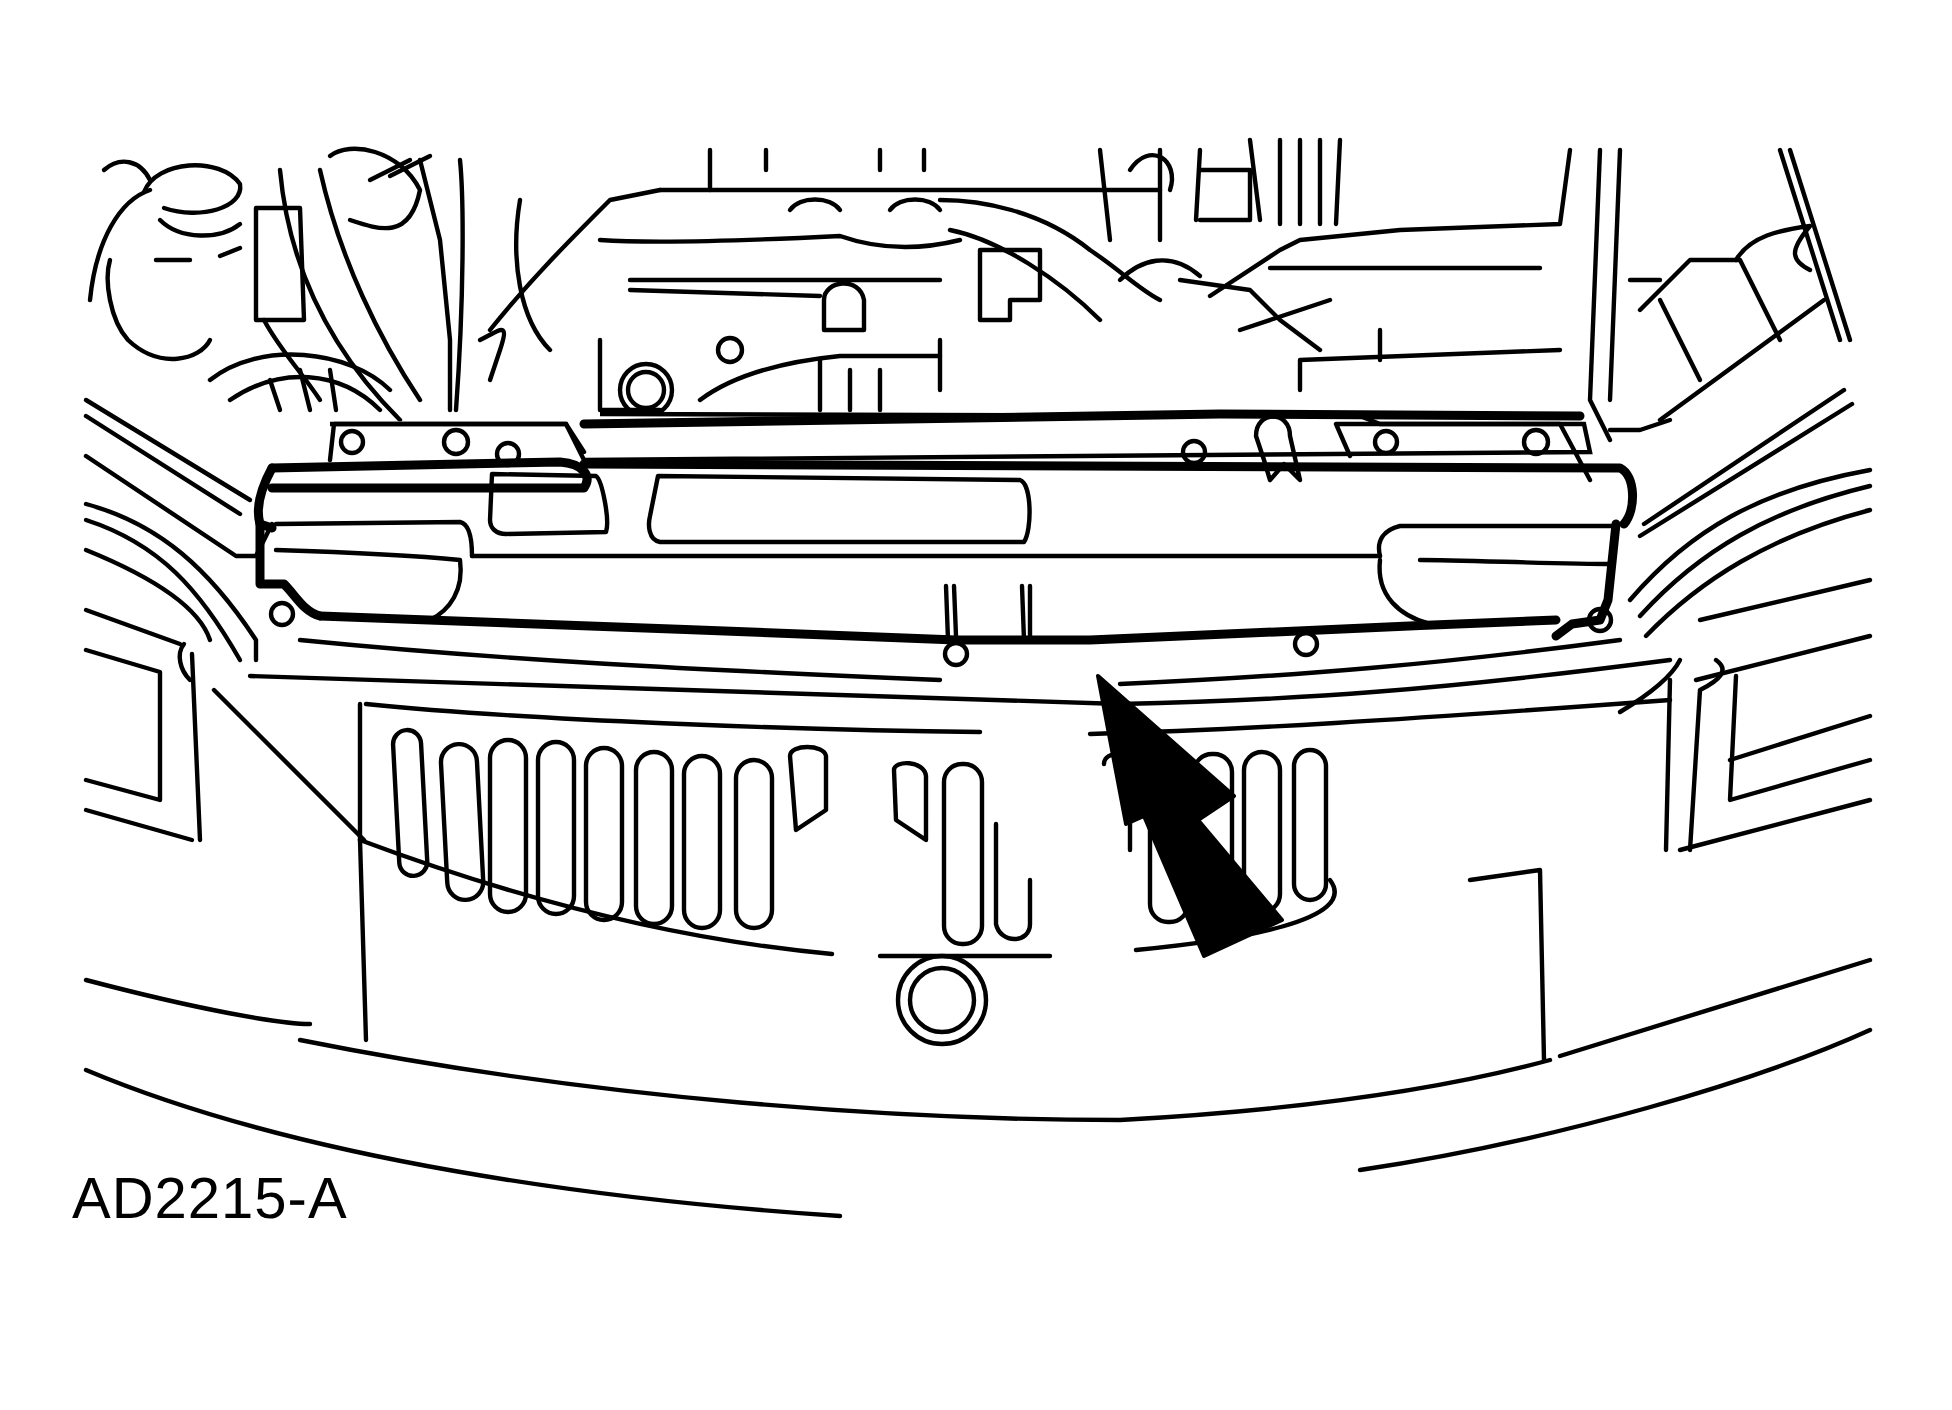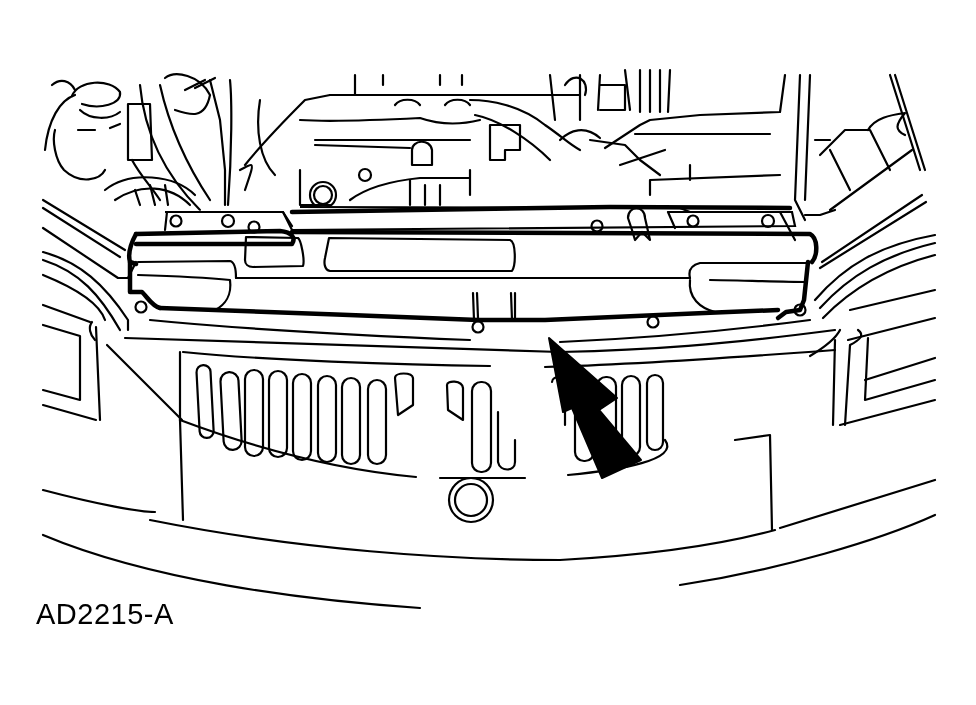--- a/index.html
+++ b/index.html
@@ -1,19 +1,19 @@
 <!DOCTYPE html>
 <html><head>
 <meta charset="utf-8">
 <style>
   html, body { margin: 0; padding: 0; background: #ffffff; }
   body { width: 976px; height: 705px; position: relative; overflow: hidden; font-family: "Liberation Sans", sans-serif; }
   .figure { position: absolute; left: 0; top: 0; width: 976px; height: 705px; }
   .figure svg { display: block; }
-  .fig-label { position: absolute; left: 36px; top: 598px; font-size: 29px; color: #000; letter-spacing: 0.5px; font-family: "Liberation Sans", sans-serif; }
+  .fig-label { position: absolute; left: 36px; top: 584px; font-size: 29px; color: #000; letter-spacing: 0.5px; font-family: "Liberation Sans", sans-serif; }
   .ln { fill: none; stroke: #000; stroke-width: 2.2; stroke-linecap: round; stroke-linejoin: round; }
   .thk { fill: none; stroke: #000; stroke-width: 4.5; stroke-linejoin: round; stroke-linecap: round; }
   .fill-w { fill: #fff; stroke: #000; stroke-width: 2.2; }
 </style>
 </head>
 <body>
 
 <div class="figure">
 <svg width="976" height="705" viewBox="0 0 976 705">
 

